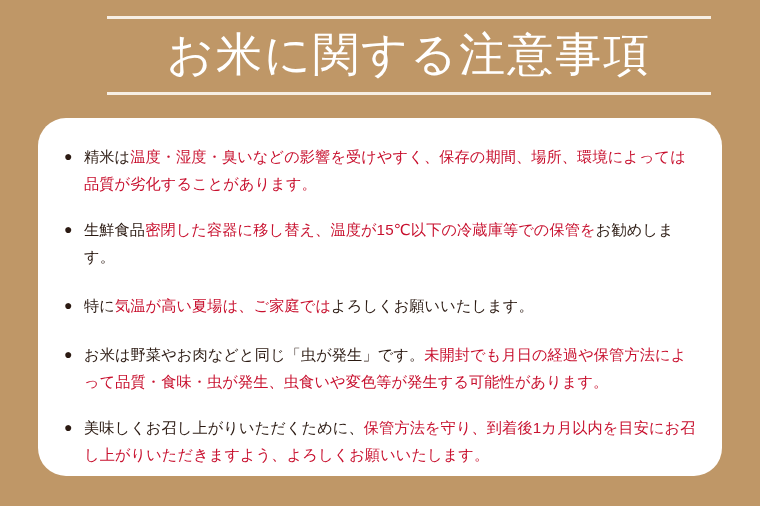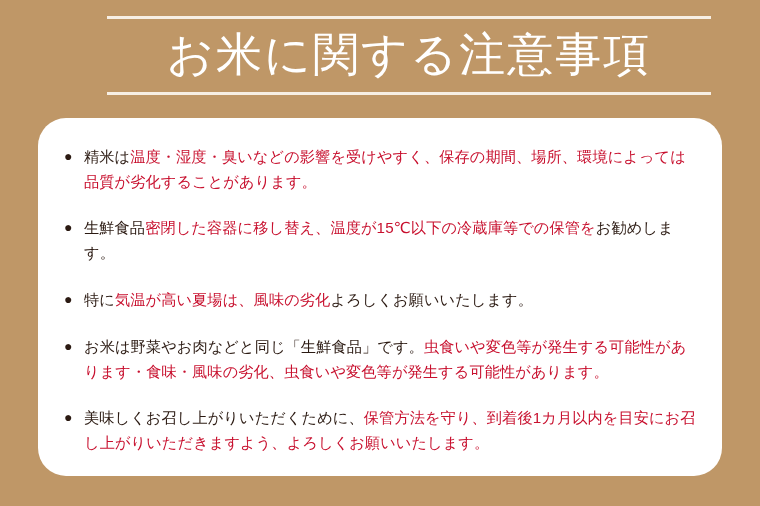--- a/index.html
+++ b/index.html
@@ -86,21 +86,21 @@
 
   .bullet {
     position: absolute;
     left: 0;
     top: 0;
     font-size: 14px;
     line-height: 25px;
     color: #2b1a12;
   }
 
-  .dark { color: #2b1a12; }
+  .dark { color: #2b1a12; font-family: Liberation Mono, monospace; }
   .red  { color: #c8102e; text-align: center; }
 
   .item-1 { margin-bottom: 21px; }
   .item-2 { margin-bottom: 22px; }
   .item-3 { margin-bottom: 22px; }
   .item-4 { margin-bottom: 21px; }
 </style>
 </head>
 <body>
 
@@ -109,19 +109,19 @@
   <div class="header">
     <div class="rule rule-top"></div>
     <div class="title">お米に関する注意事項</div>
     <div class="rule rule-bottom"></div>
   </div>
 
   <div class="card">
     <div class="list">
         <div class="item item-1"><span class="bullet">●</span><span class="dark">精米は</span><span class="red">温度・湿度・臭いなどの影響を受けやすく、保存の期間、場所、環境によっては品質が劣化することがあります。</span></div>
         <div class="item item-2"><span class="bullet">●</span><span class="dark">生鮮食品</span><span class="red">密閉した容器に移し替え、温度が15℃以下の冷蔵庫等での保管を</span><span class="dark">お勧めします。</span></div>
-        <div class="item item-3"><span class="bullet">●</span><span class="dark">特に</span><span class="red">気温が高い夏場は、風味の劣化</span><span class="dark">よろしくお願いいたします。</span></div>
-        <div class="item item-4"><span class="bullet">●</span><span class="dark">お米は野菜やお肉などと同じ「生鮮食品」です。</span><span class="red">虫食いや変色等が発生する可能性があります・食味・風味の劣化、虫食いや変色等が発生する可能性があります。</span></div>
+        <div class="item item-3"><span class="bullet">●</span><span class="dark">特に</span><span class="red">気温が高い夏場は、ご家庭では</span><span class="dark">よろしくお願いいたします。</span></div>
+        <div class="item item-4"><span class="bullet">●</span><span class="dark">お米は野菜やお肉などと同じ「虫が発生」です。</span><span class="red">未開封でも月日の経過や保管方法によって品質・食味・虫が発生、虫食いや変色等が発生する可能性があります。</span></div>
         <div class="item item-5"><span class="bullet">●</span><span class="dark">美味しくお召し上がりいただくために、</span><span class="red">保管方法を守り、到着後1カ月以内を目安にお召し上がりいただきますよう、よろしくお願いいたします。</span></div>
       </div>
   </div>
 
 </div>
 
 </body></html>

